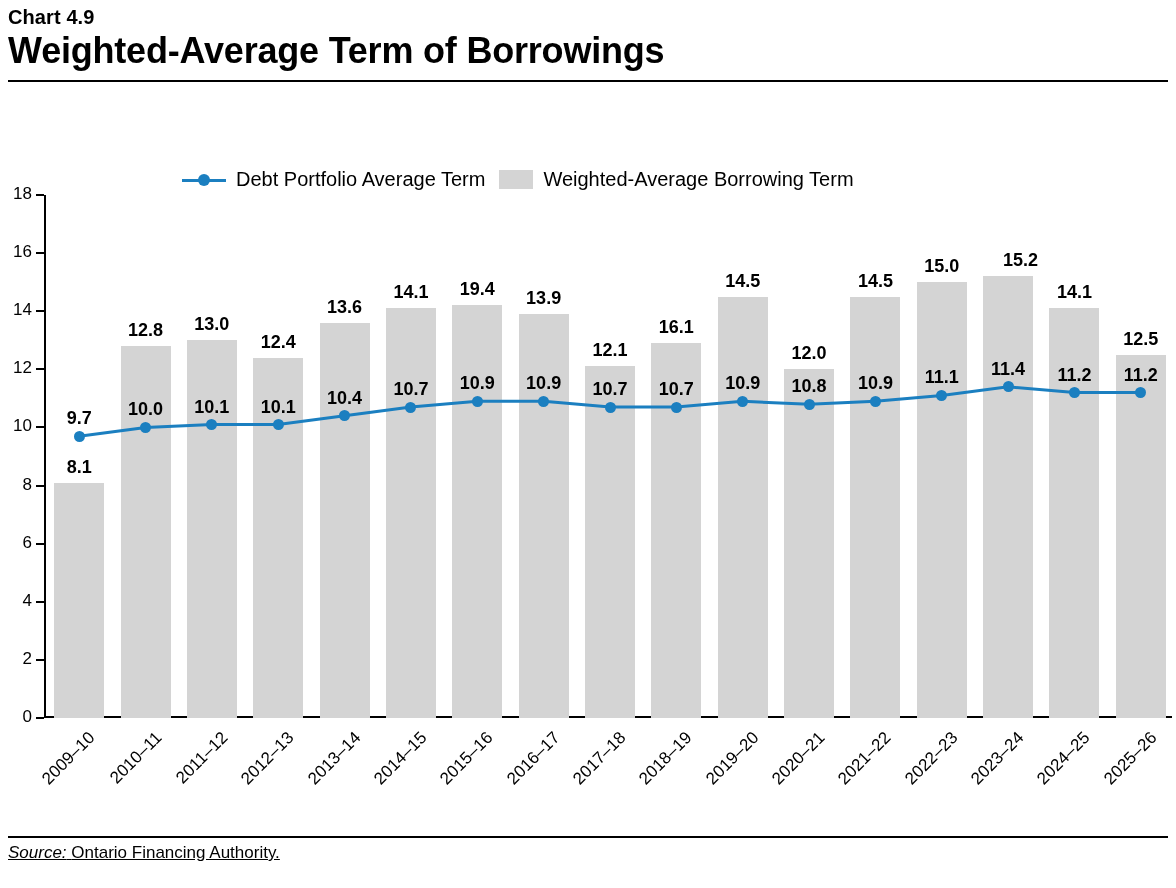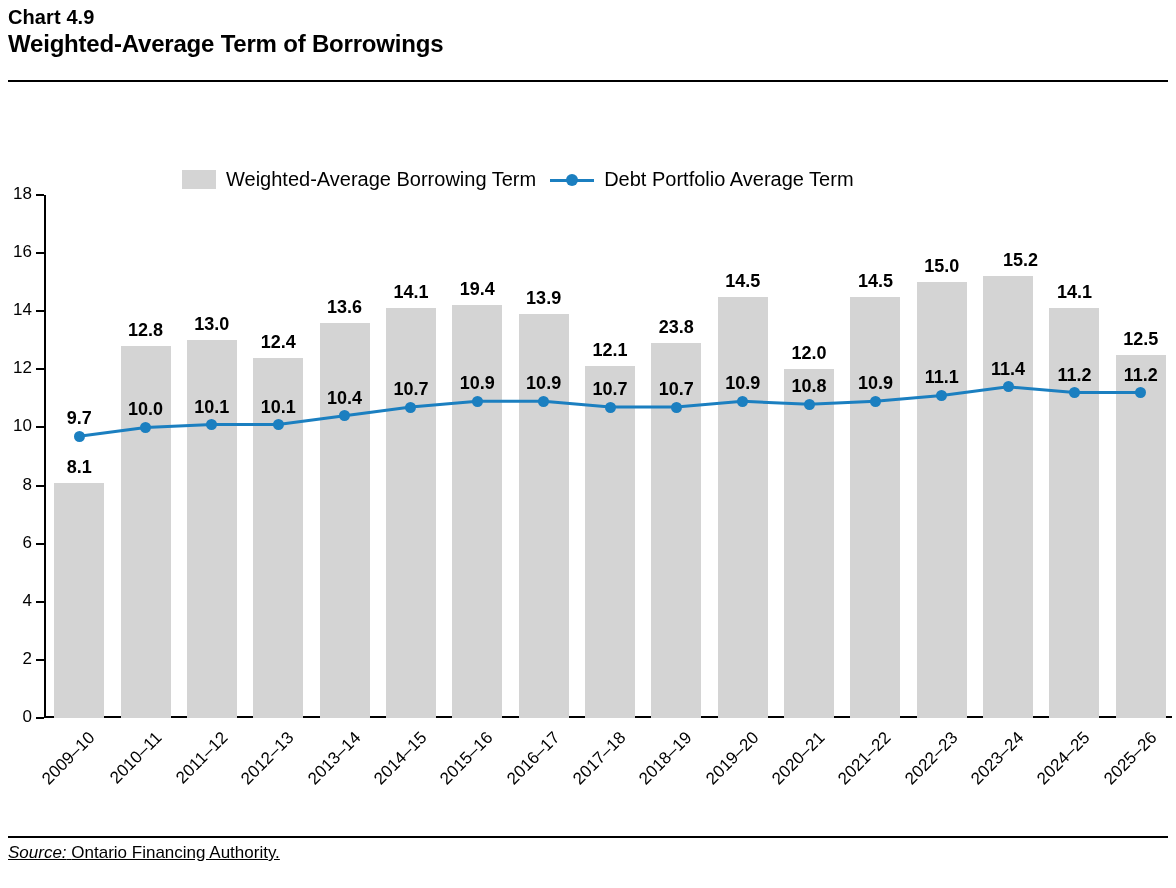--- a/index.html
+++ b/index.html
@@ -26,21 +26,21 @@
     left: 8px;
     top: 6px;
     font-size: 20px;
     font-weight: bold;
     letter-spacing: 0.1px;
   }
   .chart-title {
     position: absolute;
     left: 8px;
     top: 30px;
-    font-size: 24px;
+    font-size: 36px;
     font-weight: bold;
     letter-spacing: -0.2px;
   }
   .header-rule {
     position: absolute;
     left: 8px;
     top: 80px;
     width: 1160px;
     height: 2px;
     background: #000000;
@@ -197,29 +197,29 @@
 
 <div class="page">
 
   <div class="chart-number">Chart 4.9</div>
   <div class="chart-title">Weighted-Average Term of Borrowings</div>
   <div class="header-rule"></div>
 
 
   <div class="legend">
     <div class="legend-item">
-      <span class="legend-swatch-bar"></span>
-      <span class="legend-label">Weighted-Average Borrowing Term</span>
-    </div>
-    <div class="legend-item">
       <span class="legend-swatch-line">
         <span class="lseg"></span>
           <span class="ldot"></span>
       </span>
       <span class="legend-label">Debt Portfolio Average Term</span>
+    </div>
+    <div class="legend-item">
+      <span class="legend-swatch-bar"></span>
+      <span class="legend-label">Weighted-Average Borrowing Term</span>
     </div>
   </div>
 
   <div class="y-axis-line"></div>
   <div class="x-axis-line"></div>
 
   <div id="plot">
       <div class="bar" style="left: 10.1765px; width: 50px; height: 235.35px; background: rgb(212, 212, 212);"></div>
       <div class="bar-label" style="left: 5.17647px; width: 60px; top: 261.65px;">8.1</div>
       <div class="bar" style="left: 76.5294px; width: 50px; height: 371.911px; background: rgb(212, 212, 212);"></div>
@@ -232,21 +232,21 @@
       <div class="bar-label" style="left: 270.588px; width: 60px; top: 101.844px;">13.6</div>
       <div class="bar" style="left: 341.941px; width: 50px; height: 409.683px; background: rgb(212, 212, 212);"></div>
       <div class="bar-label" style="left: 336.941px; width: 60px; top: 87.3167px;">14.1</div>
       <div class="bar" style="left: 408.294px; width: 50px; height: 412.589px; background: rgb(212, 212, 212);"></div>
       <div class="bar-label" style="left: 403.294px; width: 60px; top: 84.4111px;">19.4</div>
       <div class="bar" style="left: 474.647px; width: 50px; height: 403.872px; background: rgb(212, 212, 212);"></div>
       <div class="bar-label" style="left: 469.647px; width: 60px; top: 93.1278px;">13.9</div>
       <div class="bar" style="left: 541px; width: 50px; height: 351.572px; background: rgb(212, 212, 212);"></div>
       <div class="bar-label" style="left: 536px; width: 60px; top: 145.428px;">12.1</div>
       <div class="bar" style="left: 607.353px; width: 50px; height: 374.817px; background: rgb(212, 212, 212);"></div>
-      <div class="bar-label" style="left: 602.353px; width: 60px; top: 122.183px;">23.8</div>
+      <div class="bar-label" style="left: 602.353px; width: 60px; top: 122.183px;">16.1</div>
       <div class="bar" style="left: 673.706px; width: 50px; height: 421.306px; background: rgb(212, 212, 212);"></div>
       <div class="bar-label" style="left: 668.706px; width: 60px; top: 75.6944px;">14.5</div>
       <div class="bar" style="left: 740.059px; width: 50px; height: 348.667px; background: rgb(212, 212, 212);"></div>
       <div class="bar-label" style="left: 735.059px; width: 60px; top: 148.333px;">12.0</div>
       <div class="bar" style="left: 806.412px; width: 50px; height: 421.306px; background: rgb(212, 212, 212);"></div>
       <div class="bar-label" style="left: 801.412px; width: 60px; top: 75.6944px;">14.5</div>
       <div class="bar" style="left: 872.765px; width: 50px; height: 435.833px; background: rgb(212, 212, 212);"></div>
       <div class="bar-label" style="left: 867.765px; width: 60px; top: 61.1667px;">15.0</div>
       <div class="bar" style="left: 939.118px; width: 50px; height: 441.644px; background: rgb(212, 212, 212);"></div>
       <div class="bar-label" style="left: 934.118px; width: 60px; top: 55.3556px; text-align: right;">15.2</div>

